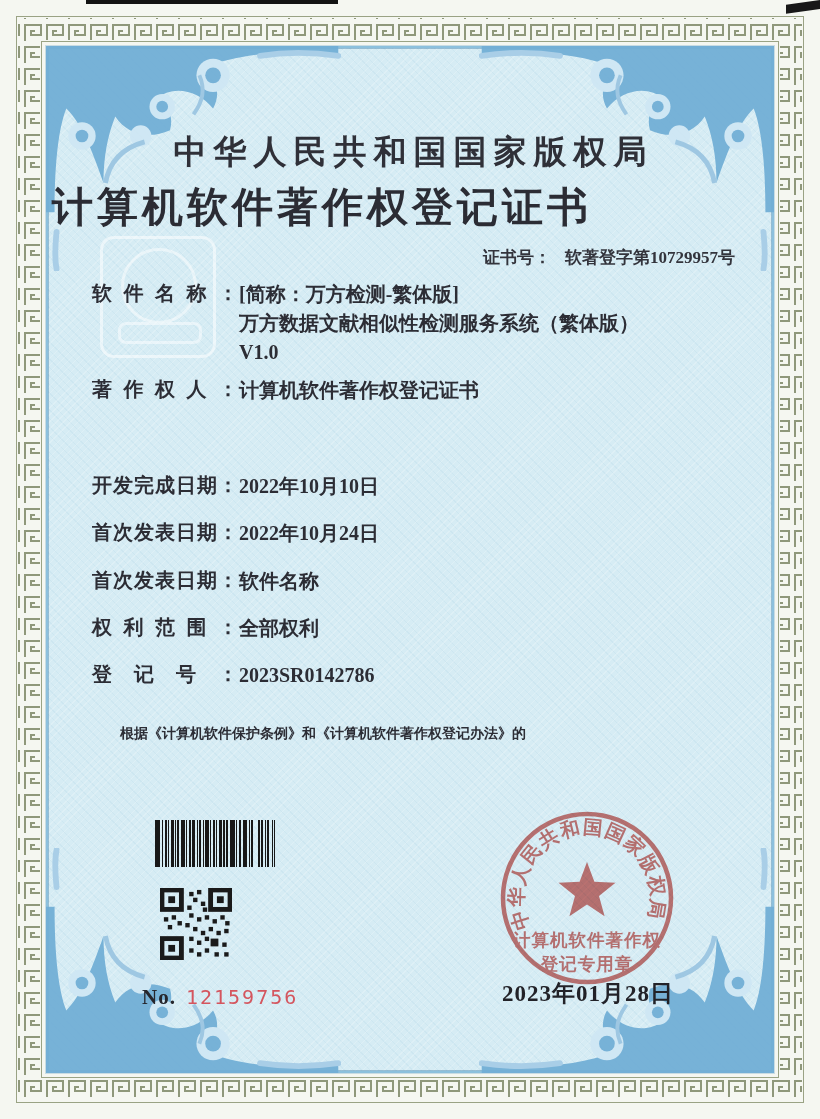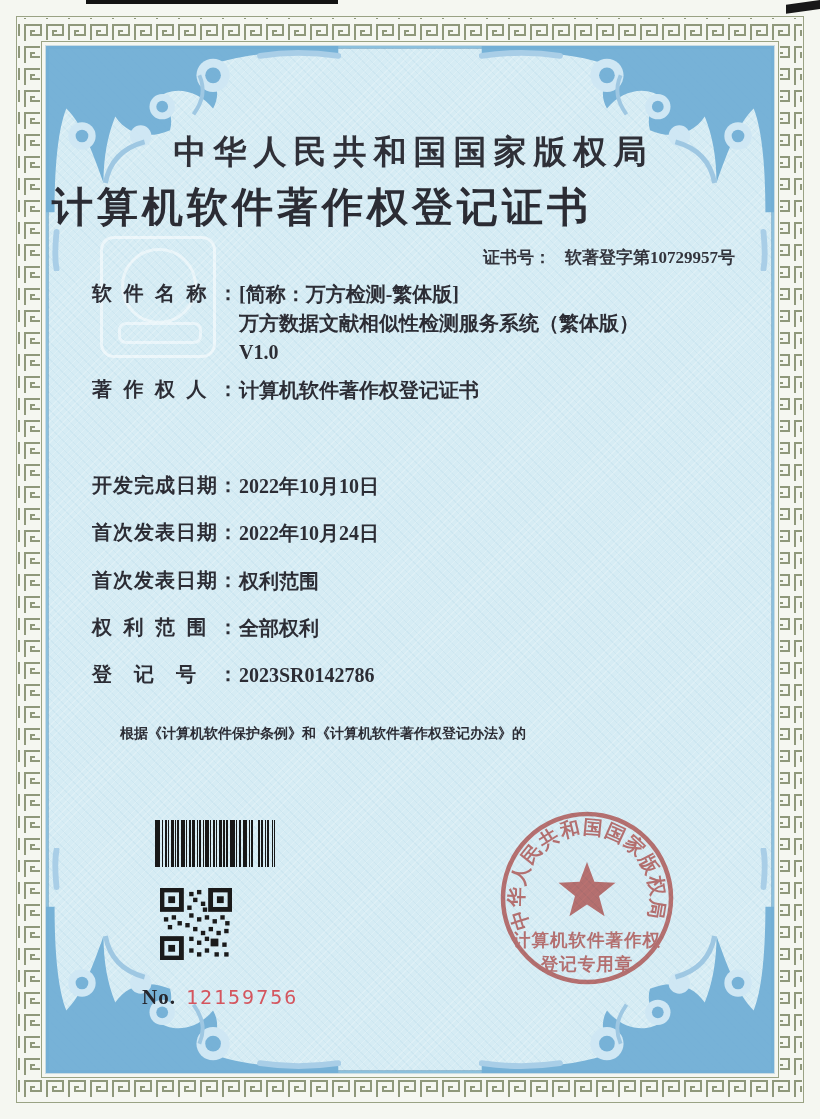--- a/index.html
+++ b/index.html
@@ -156,21 +156,21 @@
     <div class="row r-f0">
       <span class="label">开发完成日期：</span>
       <div class="value">2022年10月10日</div>
     </div>
     <div class="row r-f1">
       <span class="label">首次发表日期：</span>
       <div class="value">2022年10月24日</div>
     </div>
     <div class="row r-f2">
       <span class="label">首次发表日期：</span>
-      <div class="value">权利范围</div>
+      <div class="value">软件名称</div>
     </div>
     <div class="row r-f3">
       <span class="label">权利范围：</span>
       <div class="value">全部权利</div>
     </div>
     <div class="row r-f4">
       <span class="label">登记号：</span>
       <div class="value">2023SR0142786</div>
     </div>
 
@@ -237,15 +237,16 @@
             <path id="sealarc" d="M42,127 A64,64 0 1 1 158,127" fill="none"></path>
           </defs>
         <text font-size="19.5" fill="#cb5550" font-weight="bold" letter-spacing="1.5" transform="rotate(-4 100 100)">
           <textPath href="#sealarc" xlink:href="#sealarc" startOffset="50%" text-anchor="middle">中华人民共和国国家版权局</textPath>
         </text>
         <text x="100" y="148" text-anchor="middle" font-size="17.5" fill="#cb5550" font-weight="bold" letter-spacing="1">计算机软件著作权</text>
         <text x="100" y="172" text-anchor="middle" font-size="17.5" fill="#cb5550" font-weight="bold" letter-spacing="1">登记专用章</text>
       </g>
     </svg>
 
+    <div class="issue-date">2023年01月28日</div>
 
   </div>
 </div>
 
 </body></html>

